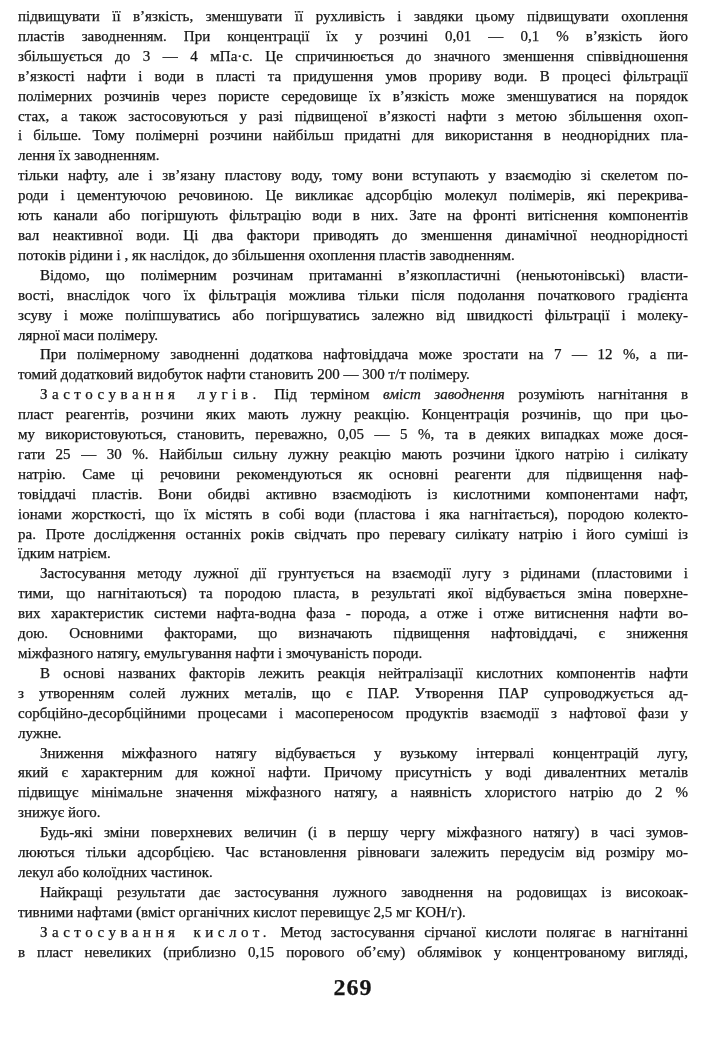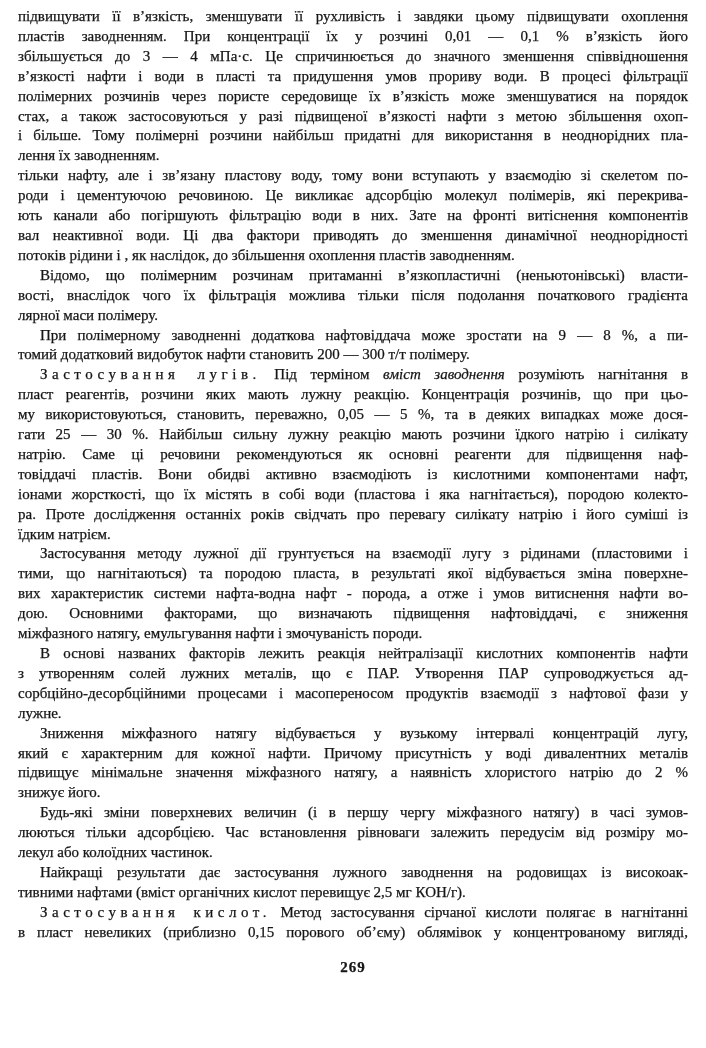--- a/index.html
+++ b/index.html
@@ -19,21 +19,21 @@
   .line { min-height: 19.9px; white-space: normal; }
   .just { text-align: justify; text-align-last: justify; }
   .last { text-align: left; }
   .indent { text-indent: 22px; }
   .seg-n { font-style: normal; }
   .seg-i { font-style: italic; }
   .seg-sp { letter-spacing: 0.30em; }
   .page-number {
     text-align: center;
     font-weight: bold;
-    font-size: 15px;
+    font-size: 24px;
     margin-top: 15px;
     letter-spacing: 1px;
   }
 </style>
 </head>
 <body>
 
 <div class="page">
   <div class="text-block" id="text-block">
       <div class="paragraph">
@@ -49,41 +49,42 @@
       <div class="paragraph">
         <div class="line just">тільки нафту, але і зв’язану пластову воду, тому вони вступають у взаємодію зі скелетом по-</div>
         <div class="line just">роди і цементуючою речовиною. Це викликає адсорбцію молекул полімерів, які перекрива-</div>
         <div class="line just">ють канали або погіршують фільтрацію води в них. Зате на фронті витіснення компонентів</div>
         <div class="line just">вал неактивної води. Ці два фактори приводять до зменшення динамічної неоднорідності</div>
         <div class="line last">потоків рідини і , як наслідок, до збільшення охоплення пластів заводненням.</div>
       </div>
       <div class="paragraph">
         <div class="line just indent">Відомо, що полімерним розчинам притаманні в’язкопластичні (неньютонівські) власти-</div>
         <div class="line just">вості, внаслідок чого їх фільтрація можлива тільки після подолання початкового градієнта</div>
+        <div class="line just">зсуву і може поліпшуватись або погіршуватись залежно від швидкості фільтрації і молеку-</div>
         <div class="line last">лярної маси полімеру.</div>
       </div>
       <div class="paragraph">
-        <div class="line just indent">При полімерному заводненні додаткова нафтовіддача може зростати на 9 — 8 %, а пи-</div>
+        <div class="line just indent">При полімерному заводненні додаткова нафтовіддача може зростати на 7 — 12 %, а пи-</div>
         <div class="line last">томий додатковий видобуток нафти становить  200 — 300 т/т полімеру.</div>
       </div>
       <div class="paragraph">
         <div class="line just indent"><span class="seg-sp">Застосування лугів.</span><span class="seg-n"> Під терміном </span><span class="seg-i">вміст заводнення</span><span class="seg-n">  розуміють нагнітання в</span></div>
         <div class="line just">пласт реагентів, розчини яких мають лужну реакцію. Концентрація розчинів, що при цьо-</div>
         <div class="line just">му використовуються, становить, переважно, 0,05 — 5 %, та в деяких випадках може дося-</div>
         <div class="line just">гати 25 — 30 %. Найбільш сильну лужну реакцію мають розчини їдкого натрію і силікату</div>
         <div class="line just">натрію. Саме ці речовини рекомендуються як основні реагенти для підвищення наф-</div>
         <div class="line just">товіддачі пластів. Вони обидві активно взаємодіють із кислотними компонентами нафт,</div>
         <div class="line just">іонами жорсткості, що їх містять в собі води (пластова і яка нагнітається), породою колекто-</div>
         <div class="line just">ра. Проте дослідження останніх років свідчать про перевагу силікату натрію і його суміші із</div>
         <div class="line last">їдким натрієм.</div>
       </div>
       <div class="paragraph">
         <div class="line just indent">Застосування методу лужної дії грунтується на взаємодії лугу з рідинами (пластовими і</div>
         <div class="line just">тими, що нагнітаються) та породою пласта, в результаті якої відбувається зміна поверхне-</div>
-        <div class="line just">вих характеристик системи нафта-водна нафт - порода, а отже і умов витиснення нафти во-</div>
+        <div class="line just">вих характеристик системи нафта-водна фаза - порода, а отже і отже витиснення нафти во-</div>
         <div class="line just">дою. Основними факторами, що визначають підвищення нафтовіддачі, є зниження</div>
         <div class="line last">міжфазного натягу, емульгування нафти і змочуваність породи.</div>
       </div>
       <div class="paragraph">
         <div class="line just indent">В основі названих факторів лежить реакція нейтралізації кислотних компонентів нафти</div>
         <div class="line just">з утворенням солей лужних металів, що є ПАР. Утворення ПАР супроводжується ад-</div>
         <div class="line just">сорбційно-десорбційними процесами і масопереносом продуктів взаємодії з нафтової фази у</div>
         <div class="line last">лужне.</div>
       </div>
       <div class="paragraph">

